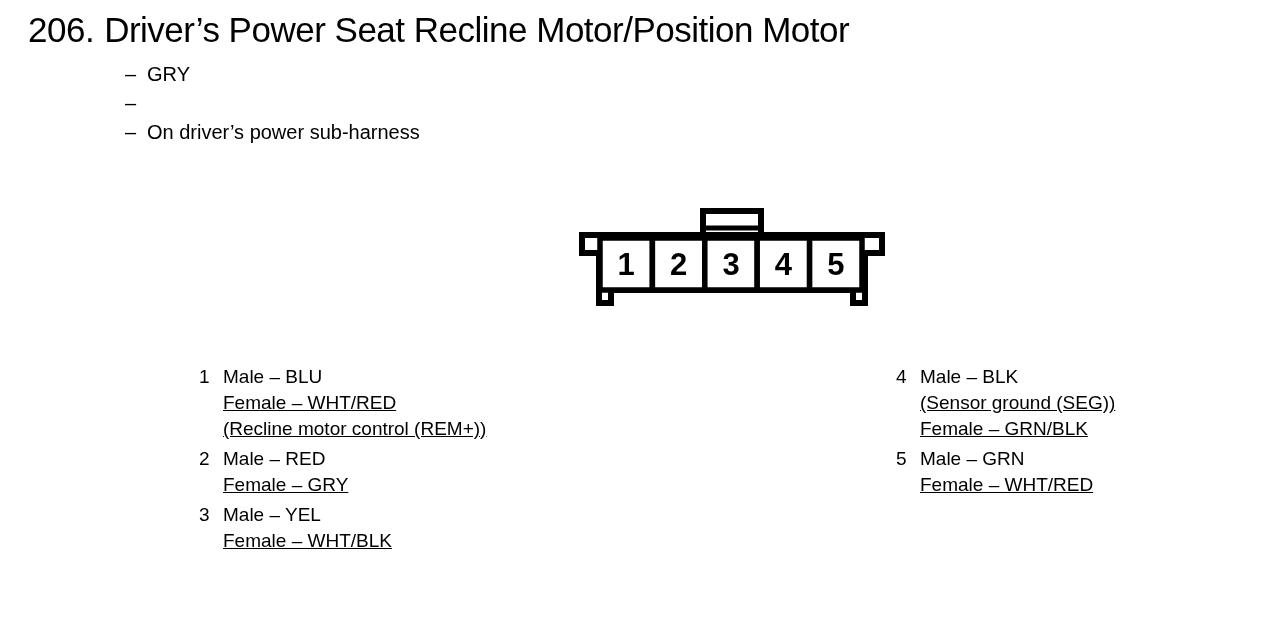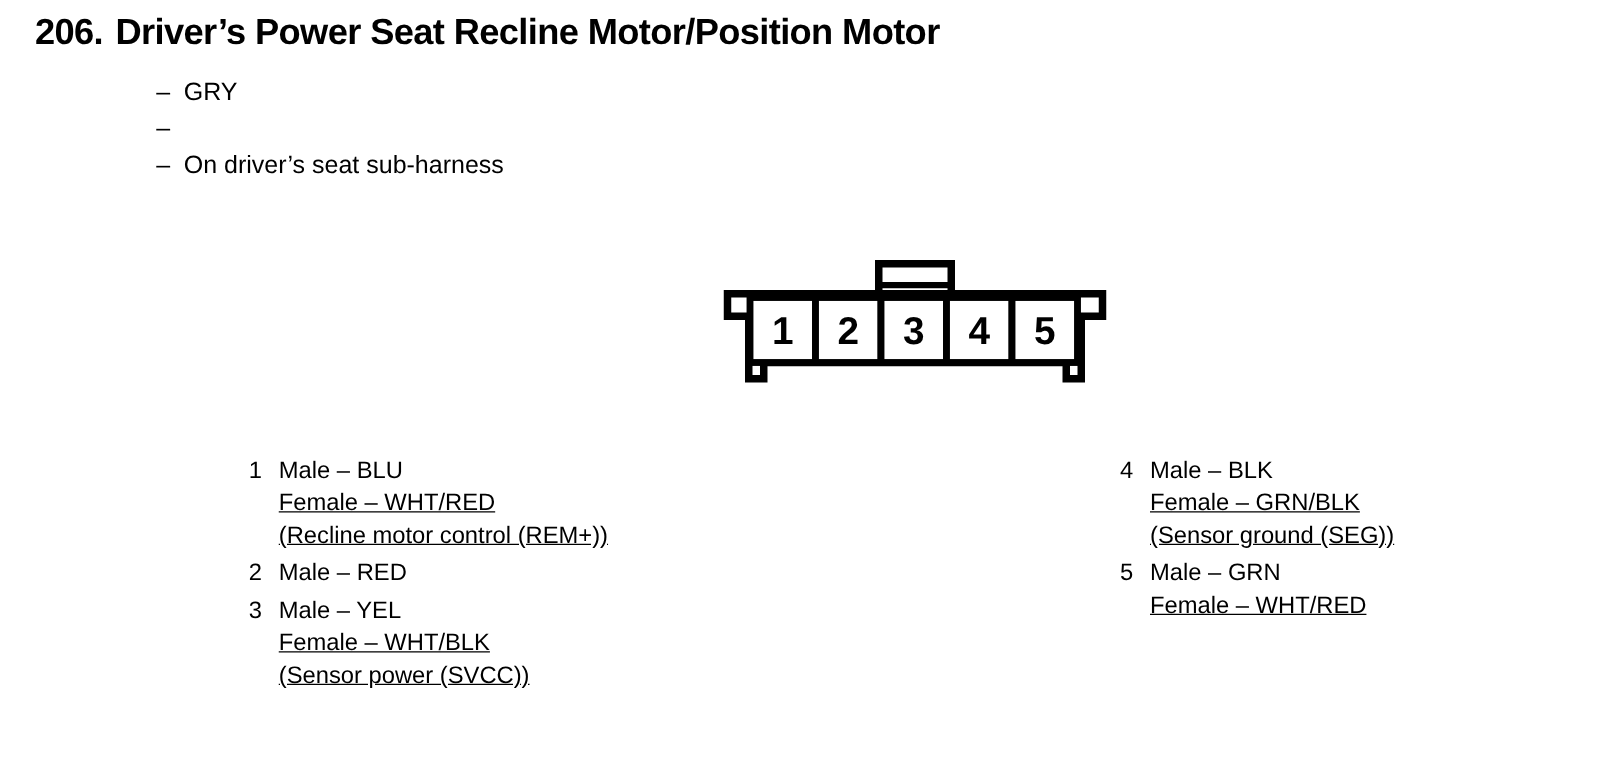--- a/index.html
+++ b/index.html
@@ -9,21 +9,21 @@
     background:#ffffff;
     color:#000000;
     font-family:"Liberation Sans","DejaVu Sans",sans-serif;
     overflow:hidden;
   }
 
   
   .header {
     position:absolute; left:28px; top:10px;
     display:flex; gap:10px;
-    font-weight:bold; font-size:29px; letter-spacing:-0.5px;
+    font-weight:normal; font-size:35px; letter-spacing:-0.5px;
     white-space:nowrap;
   }
 
   
   .notes {
     position:absolute; left:125px; top:60px;
     font-size:20px; line-height:29px;
   }
   .note-line { display:flex; }
   .note-bullet { width:22px; flex:0 0 22px; }
@@ -59,21 +59,21 @@
 <div class="notes">
   <div class="note-line">
     <span class="note-bullet">–</span>
     <span>GRY</span>
   </div>
   <div class="note-line">
     <span class="note-bullet">–</span>
   </div>
   <div class="note-line">
     <span class="note-bullet">–</span>
-    <span>On driver’s seat sub-harness</span>
+    <span>On driver’s power sub-harness</span>
   </div>
 </div>
 
 <svg class="connector-svg" width="312" height="106" viewBox="0 0 312 106">
 
   <g>
     <rect x="127" y="8" width="58" height="27" fill="#ffffff" stroke="#000000" stroke-width="6"></rect>
     <line x1="124" y1="25" x2="188" y2="25" stroke="#000000" stroke-width="5"></line>
   </g>
 
@@ -102,39 +102,39 @@
       <span>Male – BLU</span>
     </div>
     <div class="pin-sub">Female – WHT/RED</div>
     <div class="pin-sub">(Recline motor control (REM+))</div>
   </div>
   <div class="pin-item">
     <div class="pin-line1">
       <span class="pin-num">2</span>
       <span>Male – RED</span>
     </div>
+    <div class="pin-sub">Female – GRY</div>
   </div>
   <div class="pin-item">
     <div class="pin-line1">
       <span class="pin-num">3</span>
       <span>Male – YEL</span>
     </div>
     <div class="pin-sub">Female – WHT/BLK</div>
-    <div class="pin-sub">(Sensor power (SVCC))</div>
   </div>
 </div>
 
 <div class="pin-col pin-col-right">
   <div class="pin-item">
     <div class="pin-line1">
       <span class="pin-num">4</span>
       <span>Male – BLK</span>
     </div>
+    <div class="pin-sub">(Sensor ground (SEG))</div>
     <div class="pin-sub">Female – GRN/BLK</div>
-    <div class="pin-sub">(Sensor ground (SEG))</div>
   </div>
   <div class="pin-item">
     <div class="pin-line1">
       <span class="pin-num">5</span>
       <span>Male – GRN</span>
     </div>
     <div class="pin-sub">Female – WHT/RED</div>
   </div>
 </div>
 

